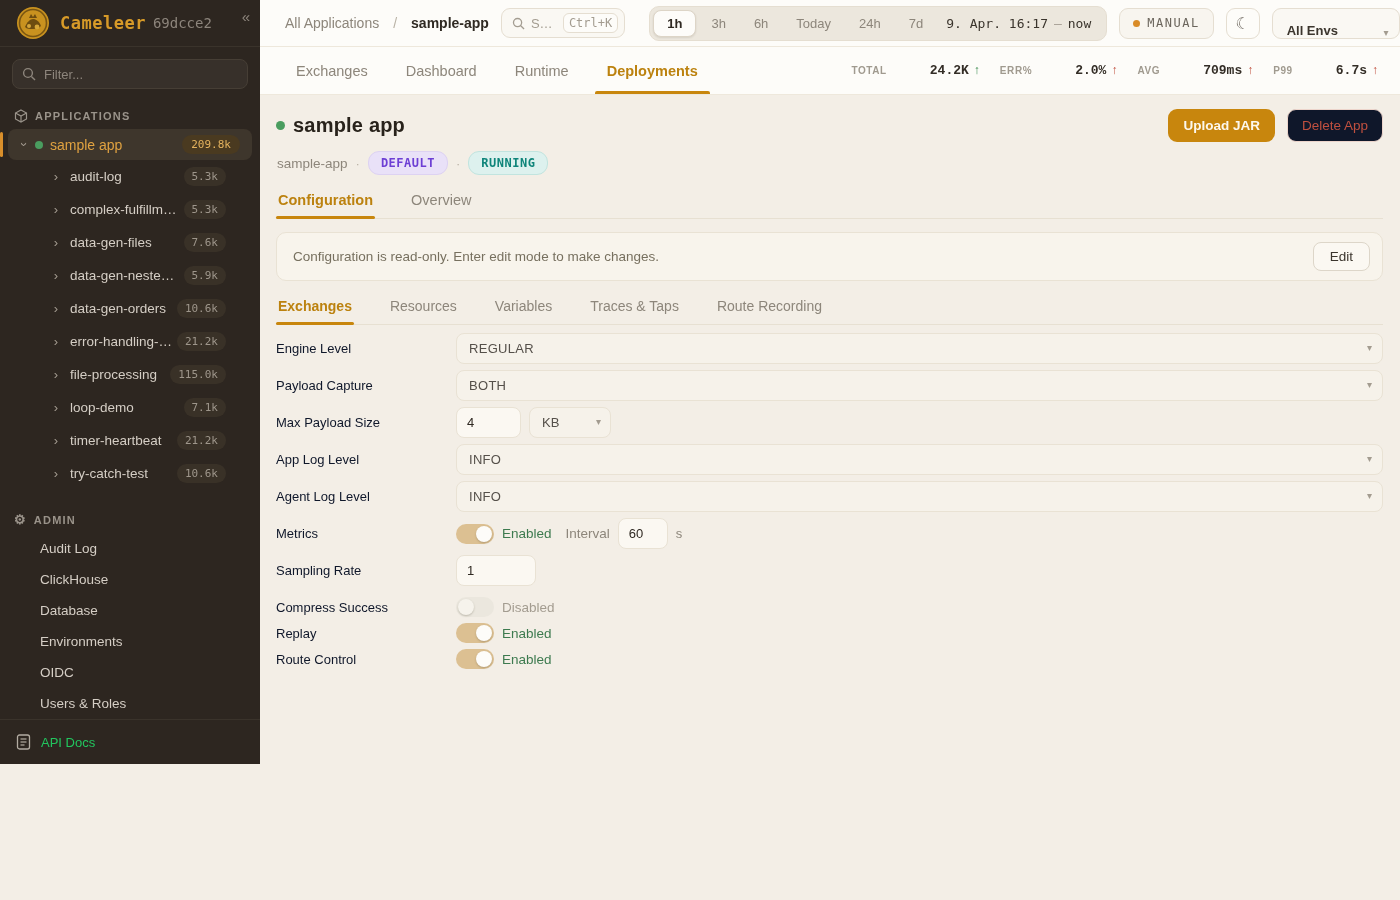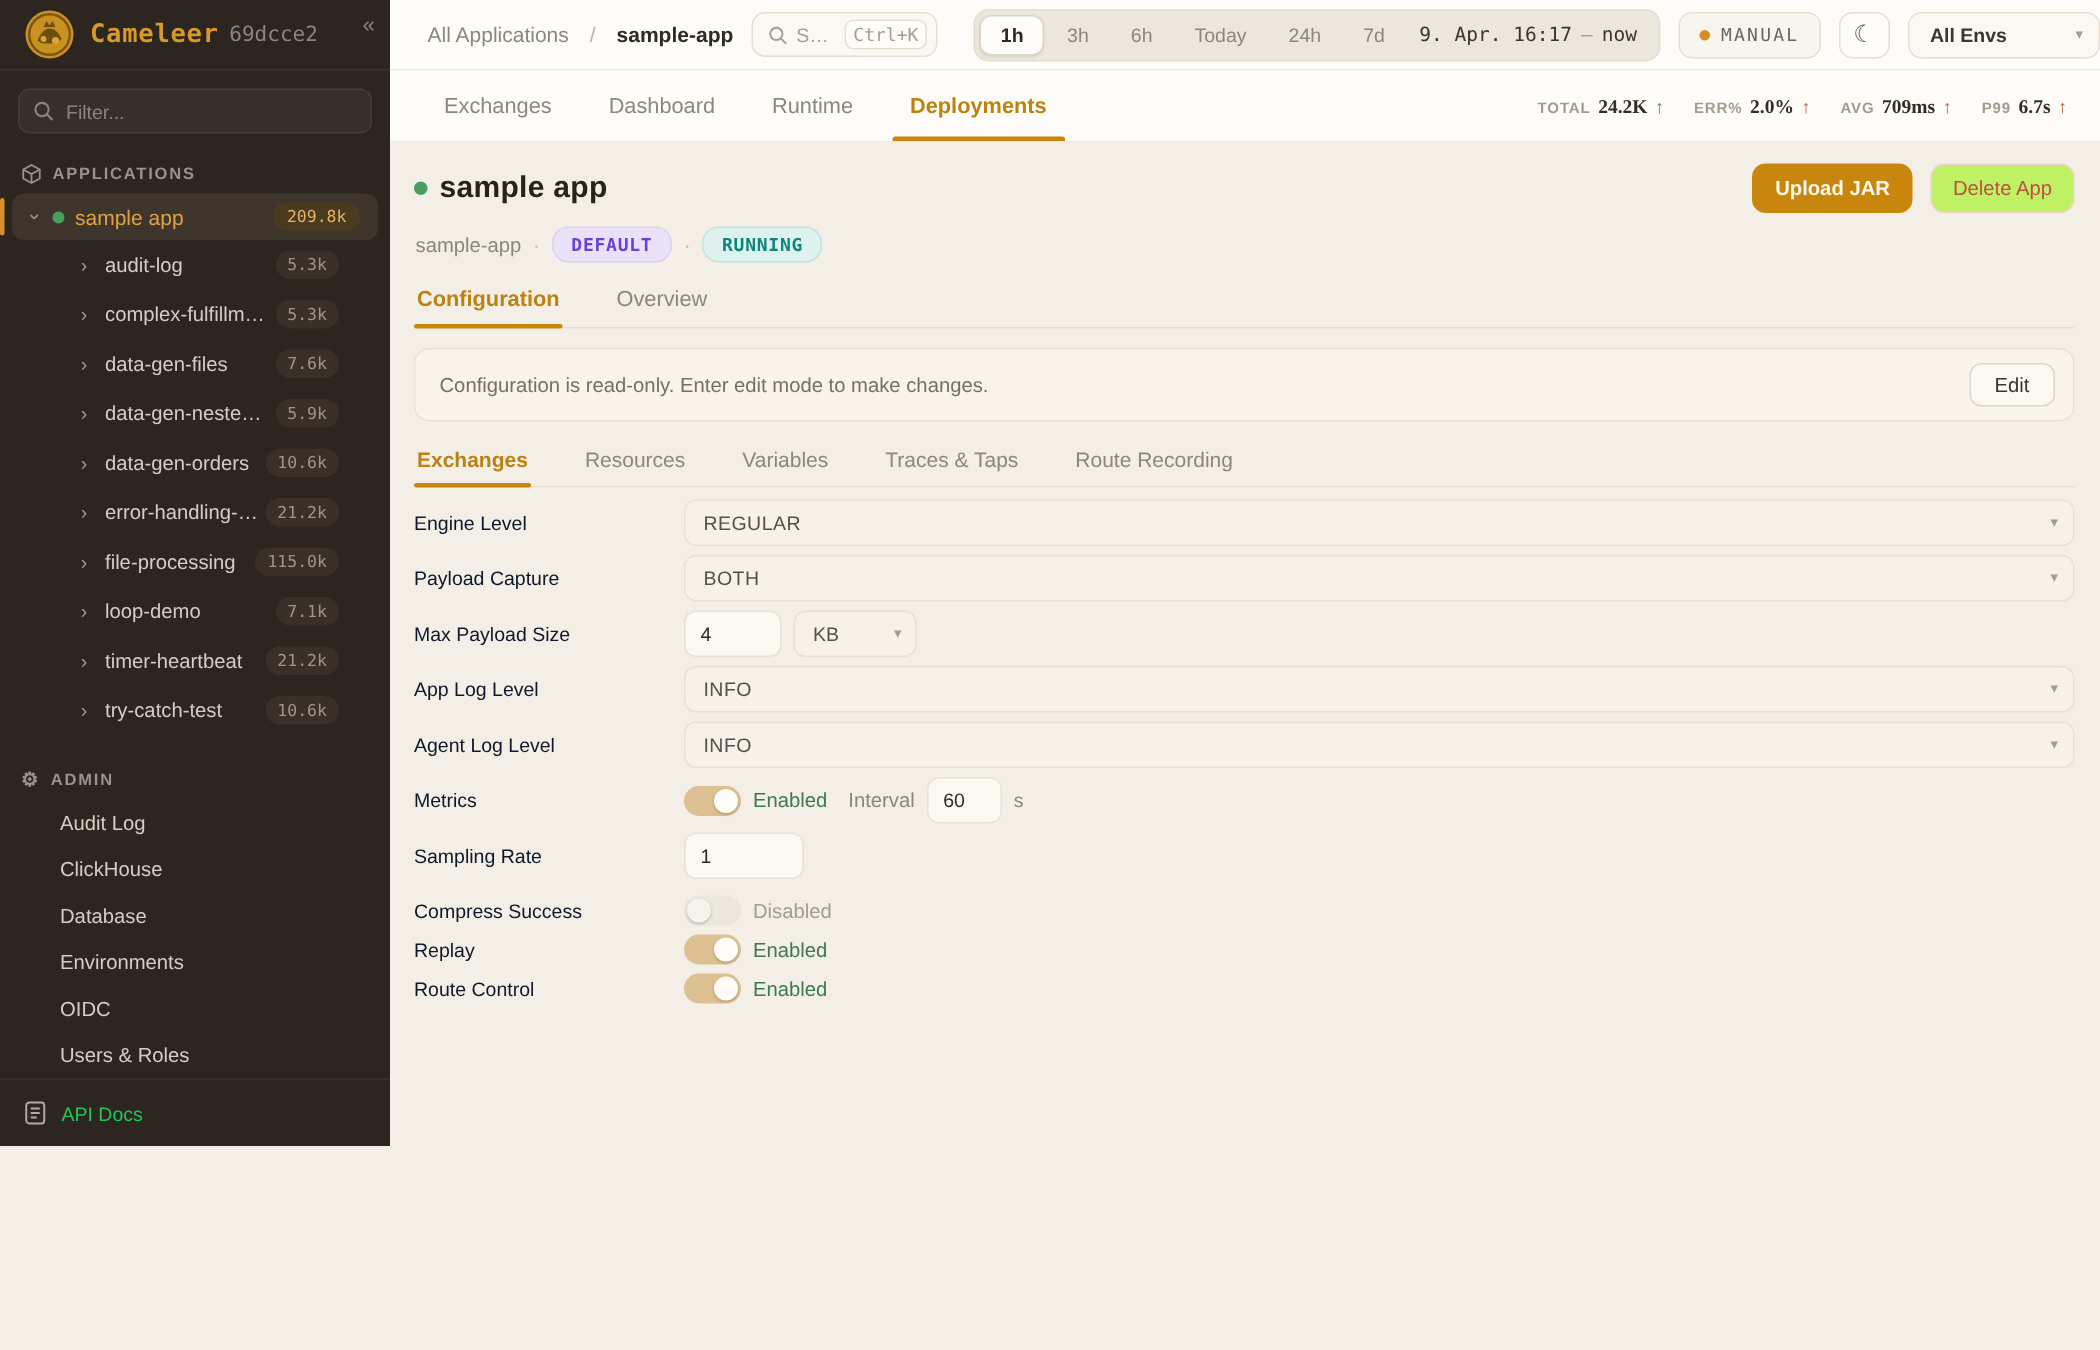--- a/index.html
+++ b/index.html
@@ -47,43 +47,43 @@
   .vdiv { width:1px; height:22px; background:#e5ded1; }
   .time-group { display:flex; align-items:center; background:#ece7dd; border:1px solid #e5ded1; border-radius:10px; padding:3px; gap:2px; }
   .time-btn { font-size:13px; color:#8d867b; padding:5px 13px; border-radius:8px; cursor:pointer; background:transparent; border:none; font-family:"Liberation Sans", sans-serif; }
   .time-btn.active { background:#fdfcf9; color:#2f2922; font-weight:bold; border:1px solid #ddd5c7; box-shadow:0 1px 2px rgba(60,50,30,.12); }
   .time-range-label { font-family:"DejaVu Sans Mono", monospace; font-size:13px; color:#3a342c; padding:0 12px 0 8px; }
   .time-range-label .dash { color:#a39c90; margin:0 6px; }
   .manual-btn { display:flex; align-items:center; gap:7px; border:1px solid #e5ded1; background:#f8f5ef; border-radius:9px; height:31px; padding:0 13px; cursor:pointer; }
   .manual-dot { width:7px; height:7px; border-radius:50%; background:#d98b27; }
   .manual-label { font-family:"DejaVu Sans Mono", monospace; font-size:12px; letter-spacing:1.5px; color:#6b655c; }
   .moon-btn { width:34px; height:31px; border:1px solid #e5ded1; background:#fdfcf9; border-radius:9px; display:flex; align-items:center; justify-content:center; cursor:pointer; color:#6b655c; font-size:16px; }
-  .env-select { display:flex; align-items:center; justify-content:space-between; width:128px; height:31px; border:1px solid #e5ded1; background:#faf8f3; border-radius:9px; padding:0 10px 0 14px; cursor:pointer; }
+  .env-select { display:flex; align-items:flex-end; justify-content:space-between; width:128px; height:31px; border:1px solid #e5ded1; background:#faf8f3; border-radius:9px; padding:0 10px 0 14px; cursor:pointer; }
   .env-select .val { font-size:13px; font-weight:bold; color:#3b352d; }
   .caret { color:#a39c90; font-size:10px; }
 
   .navrow { height:48px; background:#fdfcf9; border-bottom:1px solid #eee8dc; display:flex; align-items:stretch; padding:0 16px 0 36px; }
   .nav-tabs { display:flex; gap:38px; }
   .nav-tab { display:flex; align-items:center; font-size:14.5px; color:#8d867b; cursor:pointer; position:relative; }
   .nav-tab.active { color:#bc820f; font-weight:bold; }
   .nav-tab.active::after { content:""; position:absolute; left:-12px; right:-12px; bottom:0; height:3px; background:#c8860d; border-radius:2px 2px 0 0; }
   .stats { margin-left:auto; display:flex; align-items:center; gap:20px; padding-right:6px; }
   .stat { display:flex; align-items:baseline; gap:5px; }
   .stat .lbl { font-size:10px; letter-spacing:0.6px; color:#a09a8f; font-weight:bold; }
-  .stat .val { font-family:Liberation Serif, serif; font-size:13px; font-weight:bold; color:#332d26; }
+  .stat .val { font-family:Liberation Mono, monospace; font-size:13px; font-weight:bold; color:#332d26;margin-left:38px; }
   .stat .arrow { font-size:12px; font-weight:bold; }
   .arrow.good { color:#3a8a4d; } .arrow.bad { color:#c0503f; }
 
   .content { flex:1; padding:14px 17px 0 16px; overflow:hidden; }
   .title-row { display:flex; align-items:center; }
   .title-dot { width:9px; height:9px; border-radius:50%; background:#4a9d5f; margin-right:8px; }
   .page-title { font-size:20px; font-weight:bold; color:#28221b; letter-spacing:0.2px; }
   .title-actions { margin-left:auto; display:flex; gap:12px; }
   .btn-primary { background:#c8860d; color:#fdf8ee; border:none; border-radius:9px; font-size:13.5px; font-weight:bold; padding:8px 15px; cursor:pointer; font-family:"Liberation Sans", sans-serif; }
-  .btn-danger { background:#bef264; color:#c0503f; border:1px solid #ecd4cb; border-radius:9px; font-size:13.5px; padding:8px 14px; cursor:pointer; font-family:"Liberation Sans", sans-serif; }
+  .btn-danger { background:#0f172a; color:#c0503f; border:1px solid #ecd4cb; border-radius:9px; font-size:13.5px; padding:8px 14px; cursor:pointer; font-family:"Liberation Sans", sans-serif; }
   .subtitle-row { display:flex; align-items:center; gap:8px; margin:9px 0 0 1px; }
   .sub-id { font-size:13.5px; color:#8d867b; }
   .sub-sep { color:#b9b2a6; font-size:13px; }
   .badge { font-family:"DejaVu Sans Mono", monospace; font-size:12px; font-weight:bold; border-radius:11px; padding:4px 12px; letter-spacing:0.5px; }
   .badge.default { background:#e9e1f8; color:#6d3fd4; border:1px solid #ddd2f2; }
   .badge.running { background:#ddf1ee; color:#0f857a; border:1px solid #c1e4df; }
 
   .page-tabs { display:flex; gap:34px; margin-top:17px; border-bottom:1px solid #e7e0d2; }
   .page-tab { font-size:14.5px; color:#8d867b; padding:0 2px 10px 2px; cursor:pointer; position:relative; }
   .page-tab.active { color:#bc820f; font-weight:bold; }

